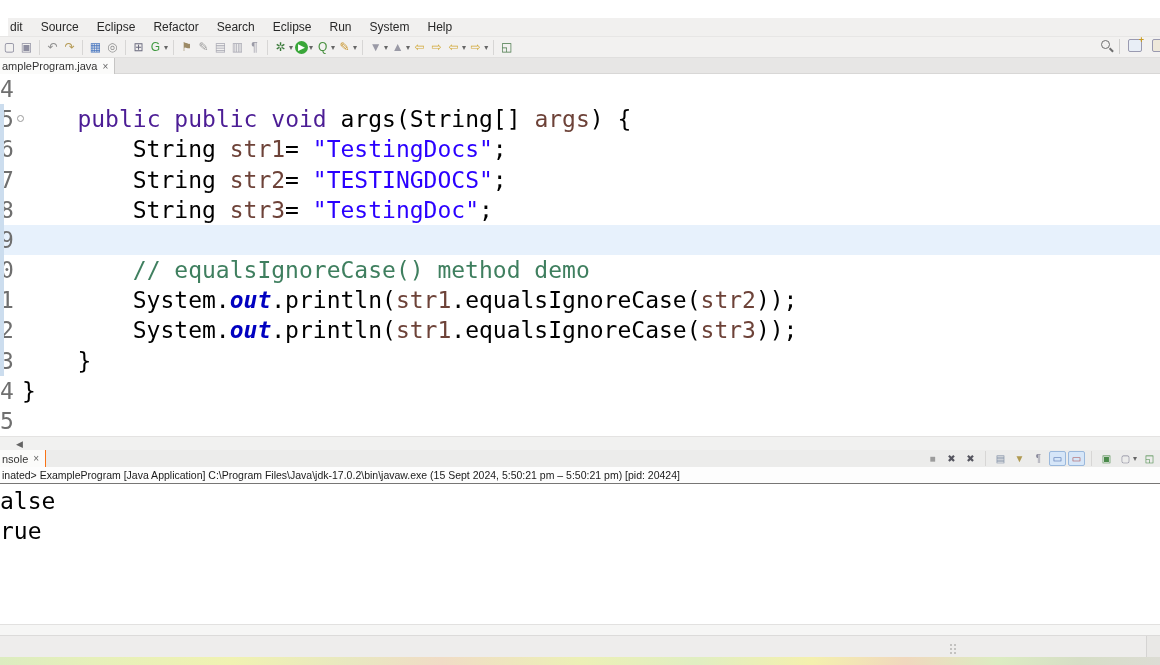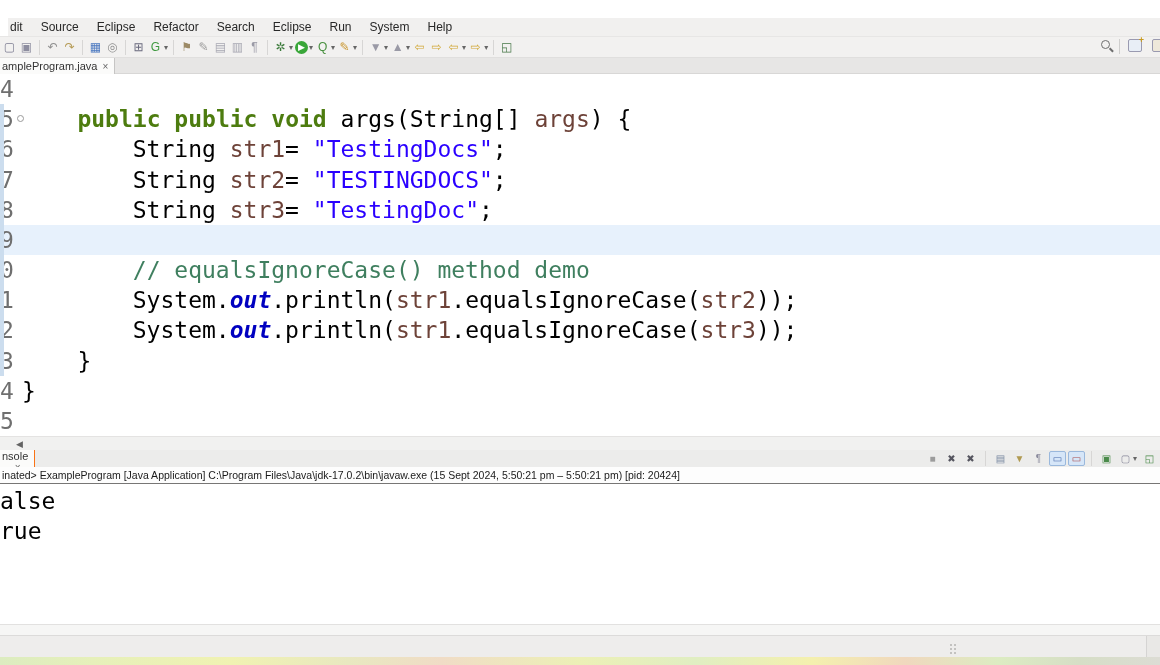--- a/index.html
+++ b/index.html
@@ -55,36 +55,36 @@
   
   .editor { position:absolute; top:74px; left:0; width:1160px; height:362px; background:#fff; overflow:hidden; }
   .code-row { position:relative; height:30.18px; width:1160px; }
   .code-row.hl { background:#e7f1fc; }
   .range-indicator { position:absolute; left:0; top:30.18px; width:4px; height:271.6px; background:#ccddee; z-index:3; }
   .lnum { position:absolute; left:0; top:0; width:16px; color:#6f6f6f;
     font-family:"DejaVu Sans Mono","Liberation Mono",monospace; font-size:23px; line-height:30.18px; }
   .fold { position:absolute; left:17px; top:11px; width:7px; height:7px; border:1px solid #9a9a9a; border-radius:50%; background:#fff; }
   .ctext { position:absolute; left:22px; top:0; white-space:pre;
     font-family:"DejaVu Sans Mono","Liberation Mono",monospace; font-size:23px; line-height:30.18px; color:#000; }
-  .tk-k { color:#4d7c0f; font-weight:bold;margin-top:19px; }
+  .tk-k { color:#4c1d95; font-weight:normal;margin-top:19px; }
   .tk-s { color:#2a00ff; }
   .tk-v { color:#6d4238; }
   .tk-c { color:#3f7f5f; }
   .tk-f { color:#0000c0; font-weight:bold; font-style:italic; }
   .tk-p { color:#000; }
 
   
   .hscroll { position:absolute; top:436px; left:0; width:1160px; height:14px;
     background:#f1f1f0; border-top:1px solid #e4e3e2; }
   .hscroll .arr { position:absolute; left:16px; top:1px; font-size:9px; color:#636363; line-height:12px; }
 
   
   .console-head { position:absolute; top:450px; left:0; width:1160px; height:17px; background:#ececeb; }
   .ctab { position:absolute; left:0; top:0; height:17px; background:#fbfbfa;
-    border-right:1px solid #f97316; display:flex; align-items:center; padding:0 6px 0 2px;flex-direction:column; }
+    border-right:1px solid #f97316; display:flex; align-items:center; padding:0 6px 0 2px; }
   .ctab .tlabel { font-size:11px; color:#333; }
   .console-icons { position:absolute; right:2px; top:1px; display:flex; align-items:center; gap:2px; }
   .ci-item { display:inline-flex; align-items:center; height:15px; padding:0 1px; border:1px solid transparent; }
   .ci-item .glyph { font-size:10px; line-height:13px; width:13px; text-align:center; }
   .ci-item.active { background:#d6e6f8; border:1px solid #9ab8dc; border-radius:2px; }
   .console-status { position:absolute; top:467px; left:0; width:1160px; height:17px; background:#fdfdfd;
     font-size:10.5px; color:#1a1a1a; line-height:16px; padding-left:2px; border-bottom:1px solid #777675; }
   .console-out { position:absolute; top:486px; left:0; width:1160px; height:136px; background:#fff; }
   .cline { font-family:"DejaVu Sans Mono","Liberation Mono",monospace; font-size:23px; line-height:30.18px; color:#000; }
 

